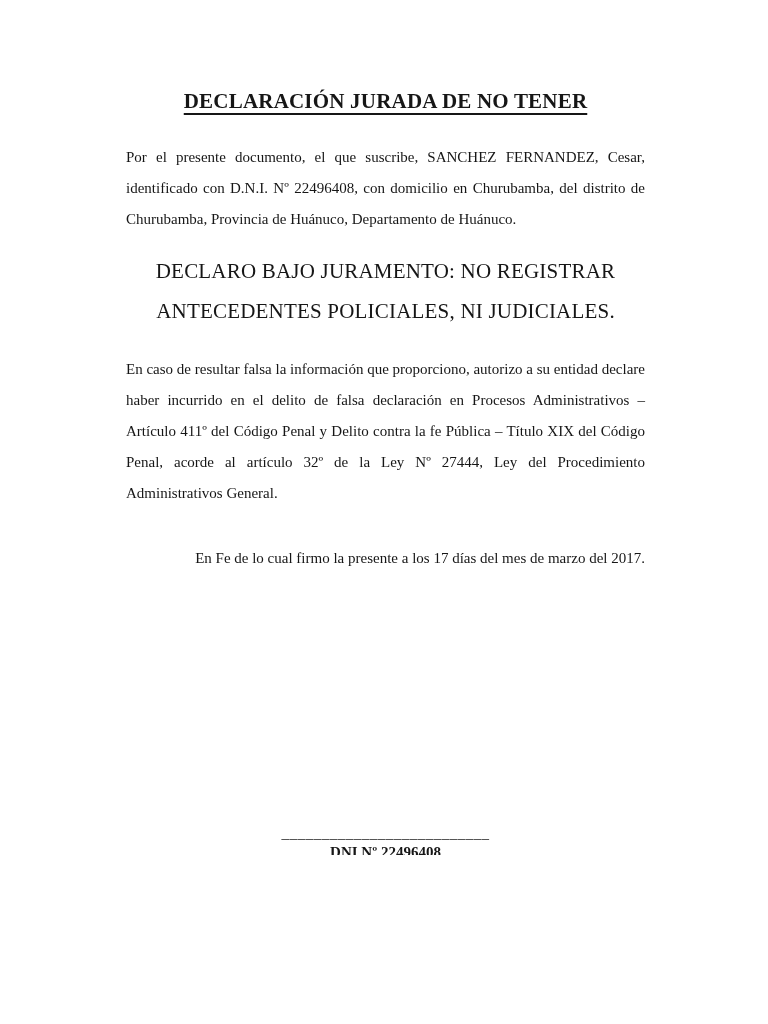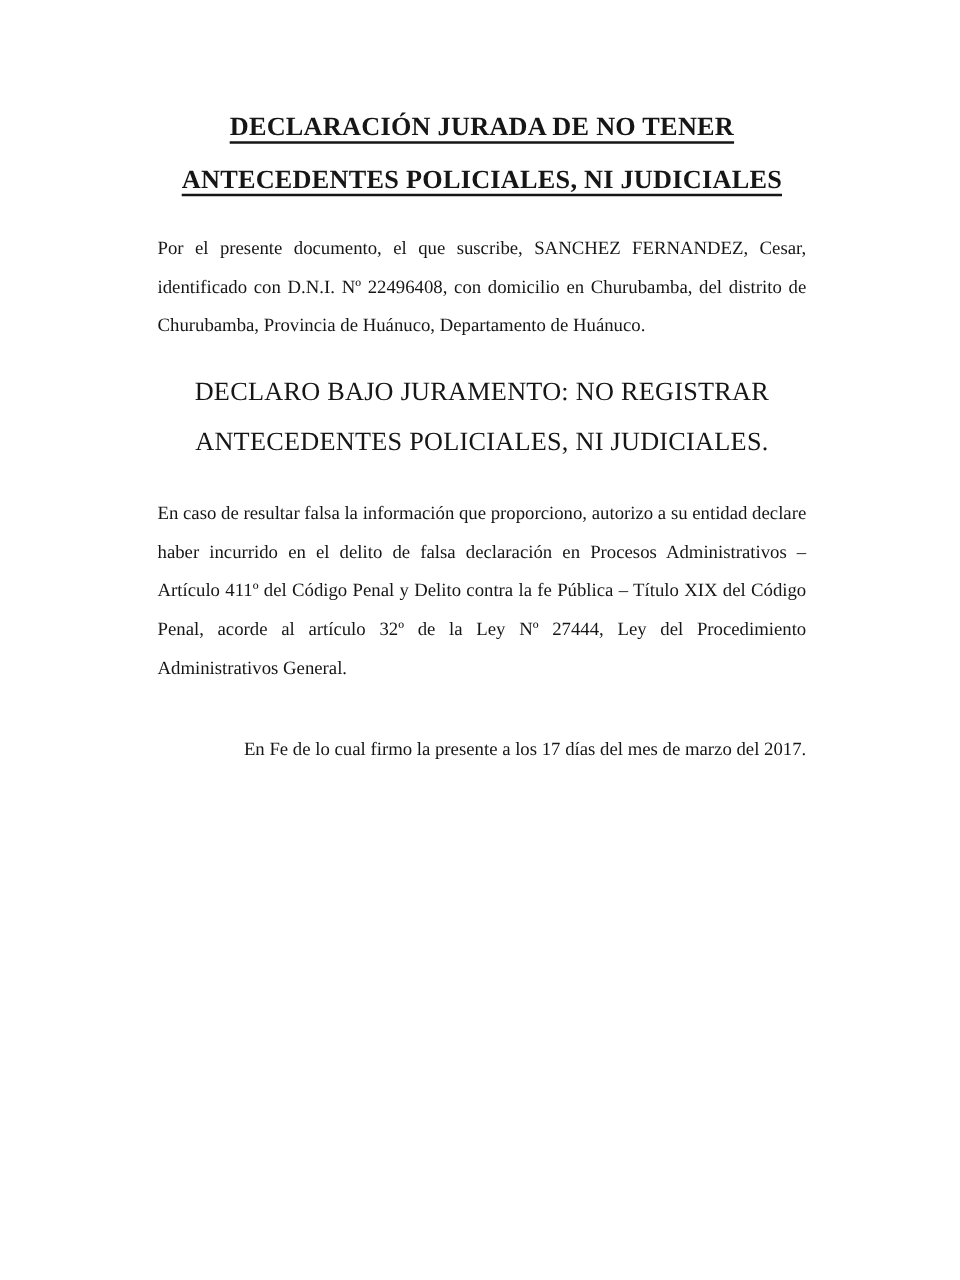--- a/index.html
+++ b/index.html
@@ -80,31 +80,31 @@
     line-height: 20px;
   }
 </style>
 </head>
 <body>
 
 <div class="page">
 
   <h1 class="doc-title">
     <span class="title-line">DECLARACIÓN JURADA DE NO TENER</span>
-    <span class="title-line">ANTECEDENTES POLICIALES, NI JUDICIALES</span>
   </h1>
 
   <p class="body-text intro">Por el presente documento, el que suscribe, SANCHEZ FERNANDEZ, Cesar, identificado con D.N.I. Nº 22496408, con domicilio en Churubamba, del distrito de Churubamba, Provincia de Huánuco, Departamento de Huánuco.</p>
 
   <h2 class="declaration">
     <span class="decl-line">DECLARO BAJO JURAMENTO: NO REGISTRAR</span>
     <span class="decl-line">ANTECEDENTES POLICIALES, NI JUDICIALES.</span>
   </h2>
 
   <p class="body-text liability">En caso de resultar falsa la información que proporciono, autorizo a su entidad declare haber incurrido en el delito de falsa declaración en Procesos Administrativos – Artículo 411º del Código Penal y Delito contra la fe Pública – Título XIX del Código Penal, acorde al artículo 32º de la Ley Nº 27444, Ley del Procedimiento Administrativos General.</p>
 
   <p class="body-text closing">En Fe de lo cual firmo la presente a los 17 días del mes de marzo del 2017.</p>
 
   <div class="signature-block">
     <div class="signature-rule">__________________________</div>
+    <div class="signature-dni">DNI Nº 22496408</div>
   </div>
 
 </div>
 
 </body></html>

